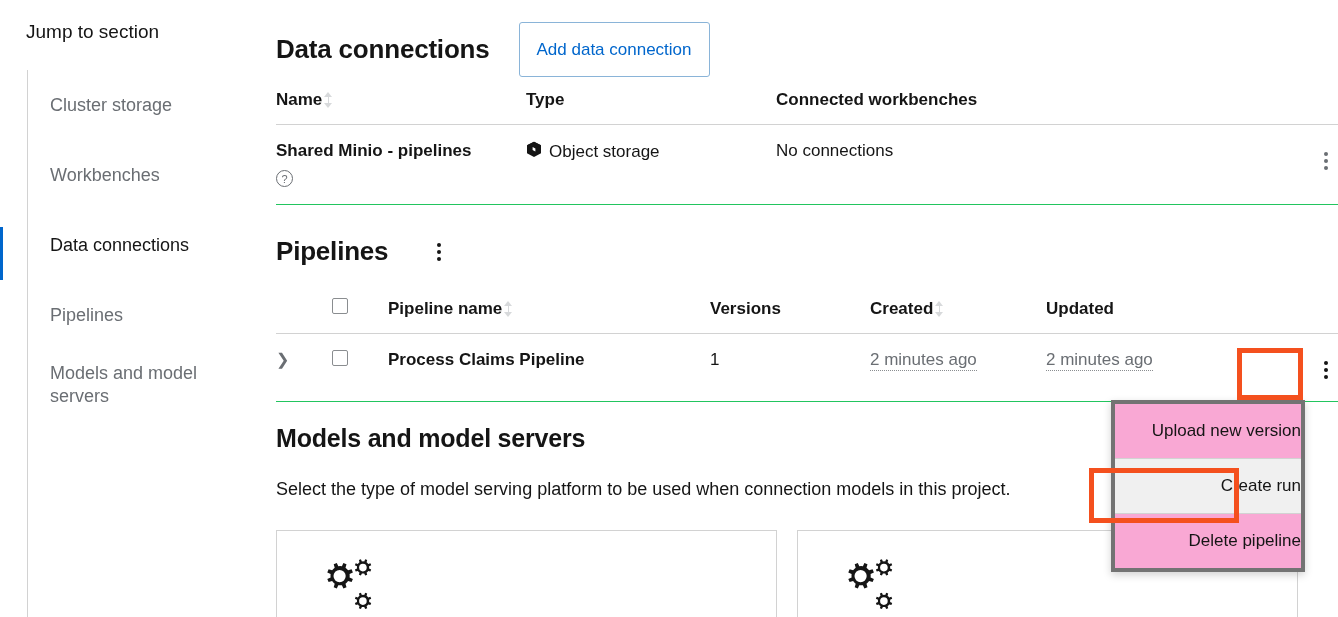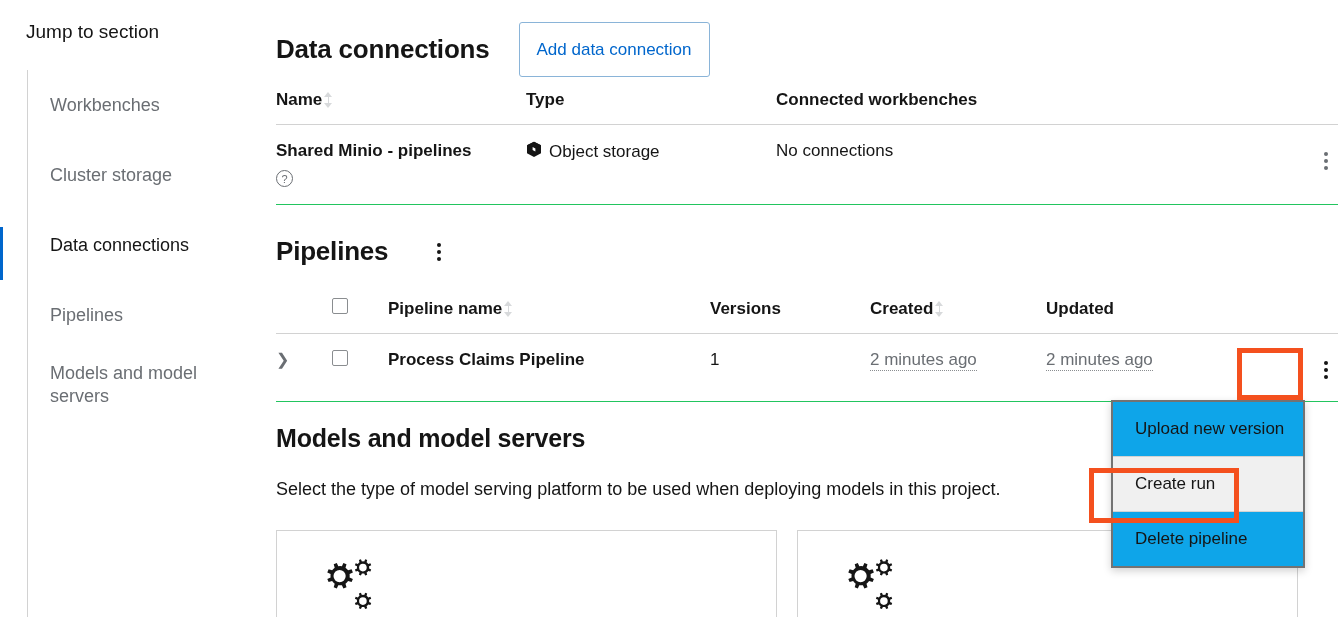--- a/index.html
+++ b/index.html
@@ -120,22 +120,22 @@
   .models-desc { font-size: 18px; color: #151515; }
   .cards { display: flex; gap: 20px; }
   .card {
     width: 501px; height: 97px; border: 1px solid #d2d2d2; background: #fff;
     padding: 24px 0 0 38px; cursor: pointer;
   }
 
   
   .menu {
     position: absolute; left: 835px; top: 400px; width: 194px;
-    background: #0ea5e9; border: 2px solid #737373;
-    box-shadow: 0 3px 8px rgba(3,3,3,.18); z-index: 40;
+    background: #f9a8d4; border: 4px solid #737373;
+    box-shadow: 0 3px 8px rgba(3,3,3,.18); z-index: 40; text-align: right;
   }
   .menu-item {
     font-size: 17px; color: #151515; padding: 17px 0 17px 22px;
     cursor: pointer; white-space: nowrap;
   }
   .menu-item.hover { background: #f0f0f0; }
   .menu-sep { height: 1px; background: #d2d2d2; }
 
   
   .hl { position: absolute; border: 5px solid #f4501e; z-index: 60; pointer-events: none; }
@@ -143,24 +143,24 @@
 </head>
 <body>
 
 <div class="page">
 
   <div class="jump-title">Jump to section</div>
   <div class="jump-rail"></div>
 
   <div class="jump-list">
     <div class="jump-item">
+      <span class="lbl">Cluster storage</span>
+    </div>
+    <div class="jump-item">
       <span class="lbl">Workbenches</span>
-    </div>
-    <div class="jump-item">
-      <span class="lbl">Cluster storage</span>
     </div>
     <div class="jump-item active">
       <span class="lbl">Data connections</span>
     </div>
     <div class="jump-item">
       <span class="lbl">Pipelines</span>
     </div>
     <div class="jump-item two-line">
       <span class="lbl">Models and model servers</span>
     </div>
@@ -304,21 +304,21 @@
                   <i></i>
                   <i></i>
                 </span>
             </td>
           </tr>
         </tbody>
       </table>
     </div>
 
     <div class="sec-title small" style="position:absolute; left:0; top:424px;">Models and model servers</div>
-    <div class="models-desc" style="position:absolute; left:0; top:479px;">Select the type of model serving platform to be used when deploying models in this project.</div>
+    <div class="models-desc" style="position:absolute; left:0; top:479px;">Select the type of model serving platform to be used when connection models in this project.</div>
 
     <div class="cards" style="position:absolute; left:0; top:530px;">
       <div class="card">
         <span>
           <svg width="68" height="60" viewBox="0 0 68 60" aria-hidden="true">
             <g fill="#151515">
               <path d="M31.5 9.2l-3.1-1.3-1.5 3.3a16 16 0 0 0-3.6 0l-1.5-3.3-3.1 1.3 1 3.5a16 16 0 0 0-2.6 2.6l-3.5-1-1.3 3.1 3.3 1.5a16 16 0 0 0 0 3.6l-3.3 1.5 1.3 3.1 3.5-1a16 16 0 0 0 2.6 2.6l-1 3.5 3.1 1.3 1.5-3.3a16 16 0 0 0 3.6 0l1.5 3.3 3.1-1.3-1-3.5a16 16 0 0 0 2.6-2.6l3.5 1 1.3-3.1-3.3-1.5a16 16 0 0 0 0-3.6l3.3-1.5-1.3-3.1-3.5 1a16 16 0 0 0-2.6-2.6z"></path>
               <circle cx="24.6" cy="21.1" r="6.1" fill="#ffffff"></circle>
               <path d="M52.2 5.1l-2-.8-1 2.1a10 10 0 0 0-2.3 0l-1-2.1-2 .8.6 2.2a10 10 0 0 0-1.6 1.7l-2.2-.7-.8 2 2.1 1a10 10 0 0 0 0 2.3l-2.1 1 .8 2 2.2-.7a10 10 0 0 0 1.6 1.7l-.6 2.2 2 .8 1-2.1a10 10 0 0 0 2.3 0l1 2.1 2-.8-.6-2.2a10 10 0 0 0 1.6-1.7l2.2.7.8-2-2.1-1a10 10 0 0 0 0-2.3l2.1-1-.8-2-2.2.7a10 10 0 0 0-1.6-1.7z"></path>
               <circle cx="47.9" cy="12.6" r="3.8" fill="#ffffff"></circle>

